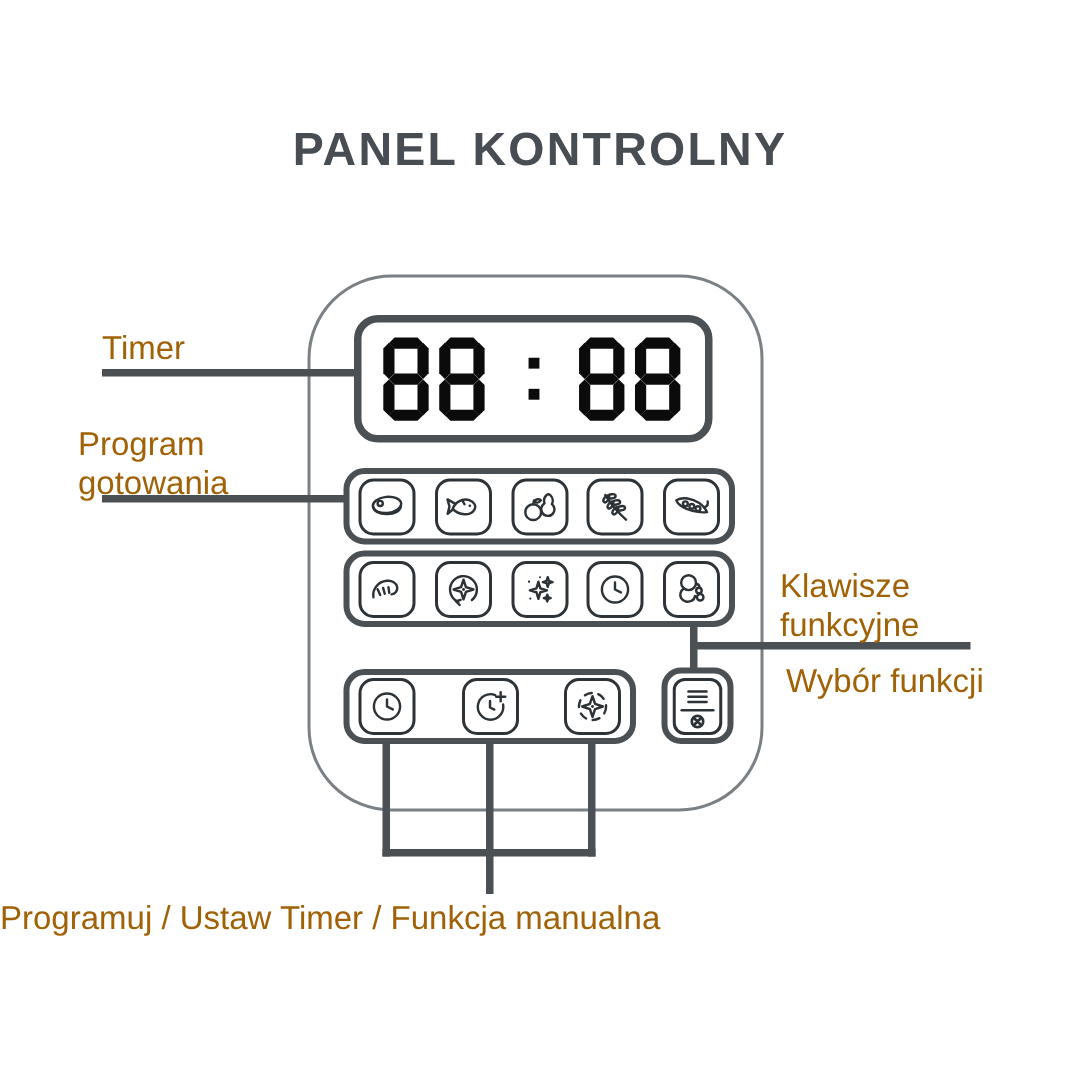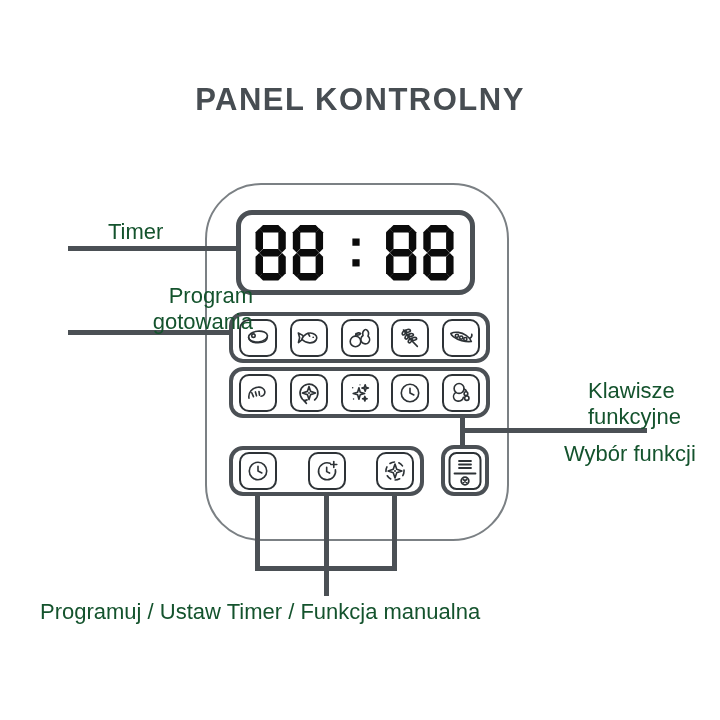--- a/index.html
+++ b/index.html
@@ -35,24 +35,24 @@
 
   .icon-btn{width:38px;height:38px;border:2px solid #2e3337;border-radius:10px;
             background:#ffffff;display:flex;align-items:center;justify-content:center;}
   .icon-btn span{display:flex;}
 
   .fn-btn{position:absolute;left:441px;top:445px;width:48px;height:51px;
           border:4px solid #4b5055;border-radius:13px;background:#ffffff;
           display:flex;align-items:center;justify-content:center;}
   .fn-btn span{display:flex;}
 
-  .lbl{position:absolute;color:#14532d;font-size:22px;line-height:1.16;margin-left:40px;}
+  .lbl{position:absolute;color:#a16207;font-size:22px;line-height:1.16;}
   .lbl-timer{left:68px;top:219px;}
-  .lbl-program{left:68px;top:283px;width:145px;text-align:right;}
-  .lbl-fkeys{left:548px;top:378px;width:145px;}
+  .lbl-program{left:52px;top:283px;width:145px;}
+  .lbl-fkeys{left:520px;top:378px;width:145px;}
   .lbl-select{left:524px;top:441px;white-space:nowrap;text-align:right;}
   .lbl-bottom{left:0;right:0;top:599px;text-align:left;}
 </style>
 </head>
 <body>
 
 <div id="canvas">
 
   <h1 class="title">PANEL KONTROLNY</h1>
 

